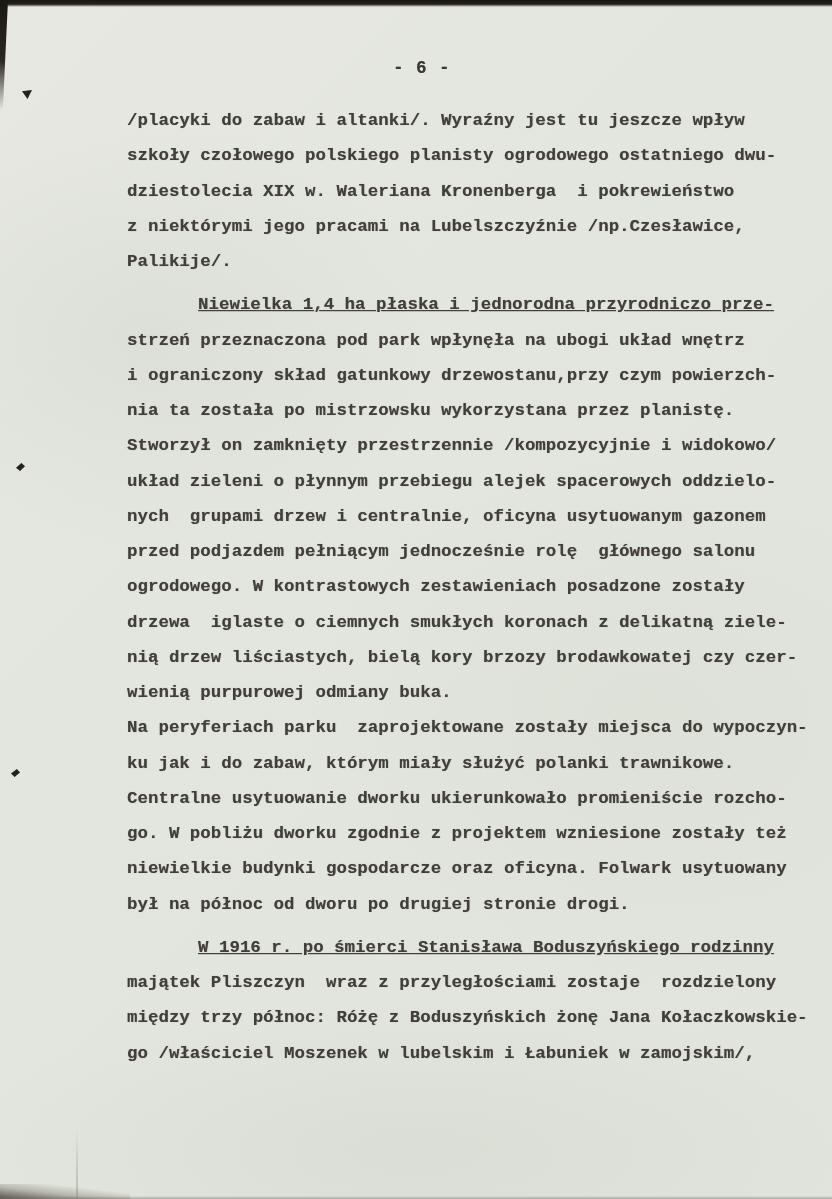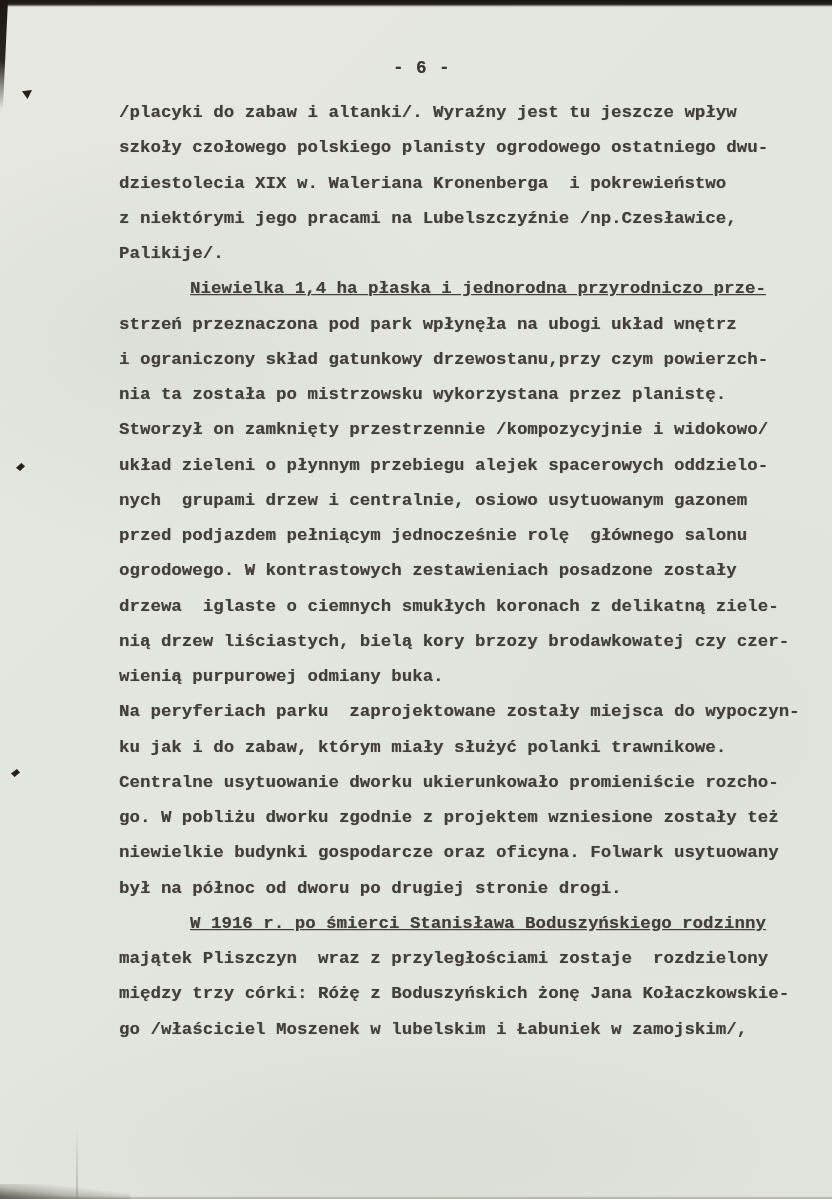--- a/index.html
+++ b/index.html
@@ -85,21 +85,21 @@
     letter-spacing: 1px;
     white-space: pre;
     color: #3c3933;
     text-shadow: 0.3px 0.3px 0.6px rgba(52,48,42,0.5);
   }
   .text-block {
     position: absolute;
     top: 95px; left: 119px;
     width: 705px;
   }
-  .para { margin: 0; padding: 0; }
+  .para { margin: 8px; padding: 0; }
   .line {
     white-space: pre;
     font-size: 17.3px;
     font-weight: 700;
     line-height: 35.25px;
     letter-spacing: 0.1px;
     color: #423f39;
     text-shadow: 0.3px 0.4px 0.7px rgba(54,50,44,0.55);
   }
   .line.indent { padding-left: 71px; text-decoration: underline; }
@@ -131,35 +131,35 @@
       <div class="line">Palikije/.</div>
     </div>
 
     <div class="para">
       <div class="line indent">Niewielka 1,4 ha płaska i jednorodna przyrodniczo prze-</div>
       <div class="line">strzeń przeznaczona pod park wpłynęła na ubogi układ wnętrz</div>
       <div class="line">i ograniczony skład gatunkowy drzewostanu,przy czym powierzch-</div>
       <div class="line">nia ta została po mistrzowsku wykorzystana przez planistę.</div>
       <div class="line">Stworzył on zamknięty przestrzennie /kompozycyjnie i widokowo/</div>
       <div class="line">układ zieleni o płynnym przebiegu alejek spacerowych oddzielo-</div>
-      <div class="line">nych  grupami drzew i centralnie, osiowo usytuowanym gazonem</div>
+      <div class="line">nych  grupami drzew i centralnie, oficyna usytuowanym gazonem</div>
       <div class="line">przed podjazdem pełniącym jednocześnie rolę  głównego salonu</div>
       <div class="line">ogrodowego. W kontrastowych zestawieniach posadzone zostały</div>
       <div class="line">drzewa  iglaste o ciemnych smukłych koronach z delikatną ziele-</div>
       <div class="line">nią drzew liściastych, bielą kory brzozy brodawkowatej czy czer-</div>
       <div class="line">wienią purpurowej odmiany buka.</div>
       <div class="line">Na peryferiach parku  zaprojektowane zostały miejsca do wypoczyn-</div>
       <div class="line">ku jak i do zabaw, którym miały służyć polanki trawnikowe.</div>
       <div class="line">Centralne usytuowanie dworku ukierunkowało promieniście rozcho-</div>
       <div class="line">go. W pobliżu dworku zgodnie z projektem wzniesione zostały też</div>
       <div class="line">niewielkie budynki gospodarcze oraz oficyna. Folwark usytuowany</div>
       <div class="line">był na północ od dworu po drugiej stronie drogi.</div>
     </div>
 
     <div class="para">
       <div class="line indent">W 1916 r. po śmierci Stanisława Boduszyńskiego rodzinny</div>
       <div class="line">majątek Pliszczyn  wraz z przyległościami zostaje  rozdzielony</div>
-      <div class="line">między trzy córki: Różę z Boduszyńskich żonę Jana Kołaczkowskie-</div>
+      <div class="line">między trzy północ: Różę z Boduszyńskich żonę Jana Kołaczkowskie-</div>
       <div class="line">go /właściciel Moszenek w lubelskim i Łabuniek w zamojskim/,</div>
     </div>
 
   </div>
 </div>
 
 </body></html>

